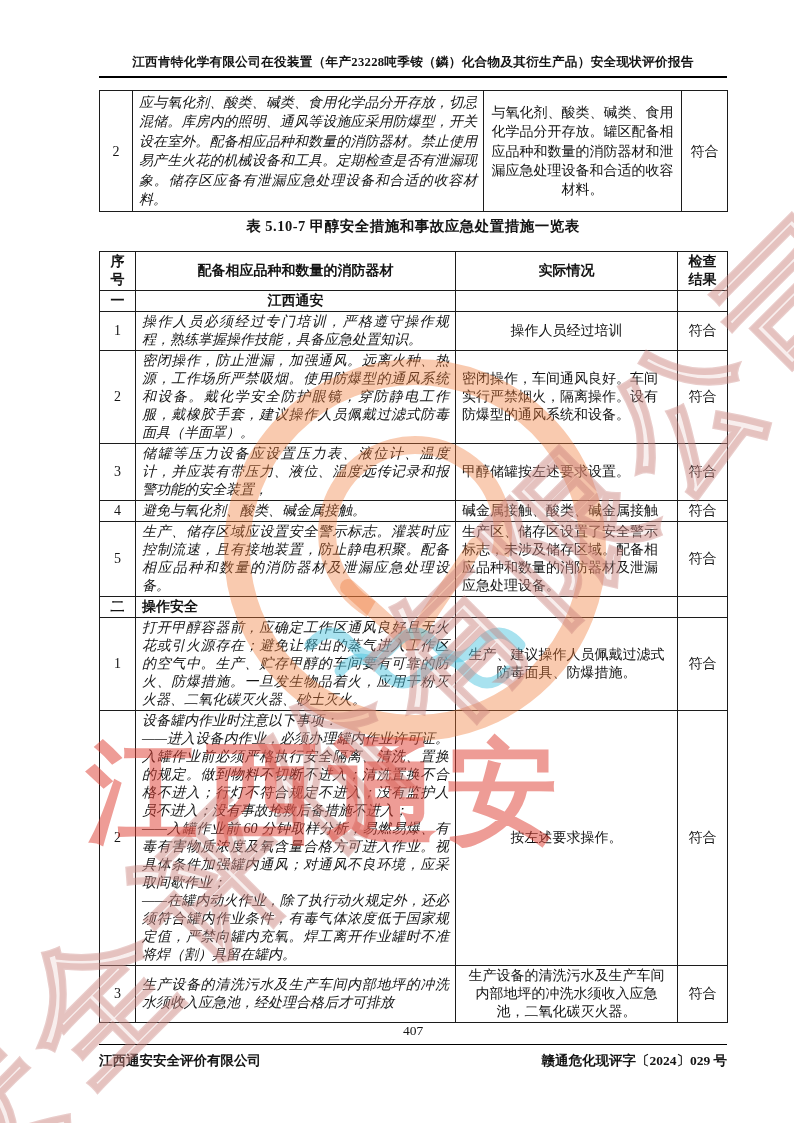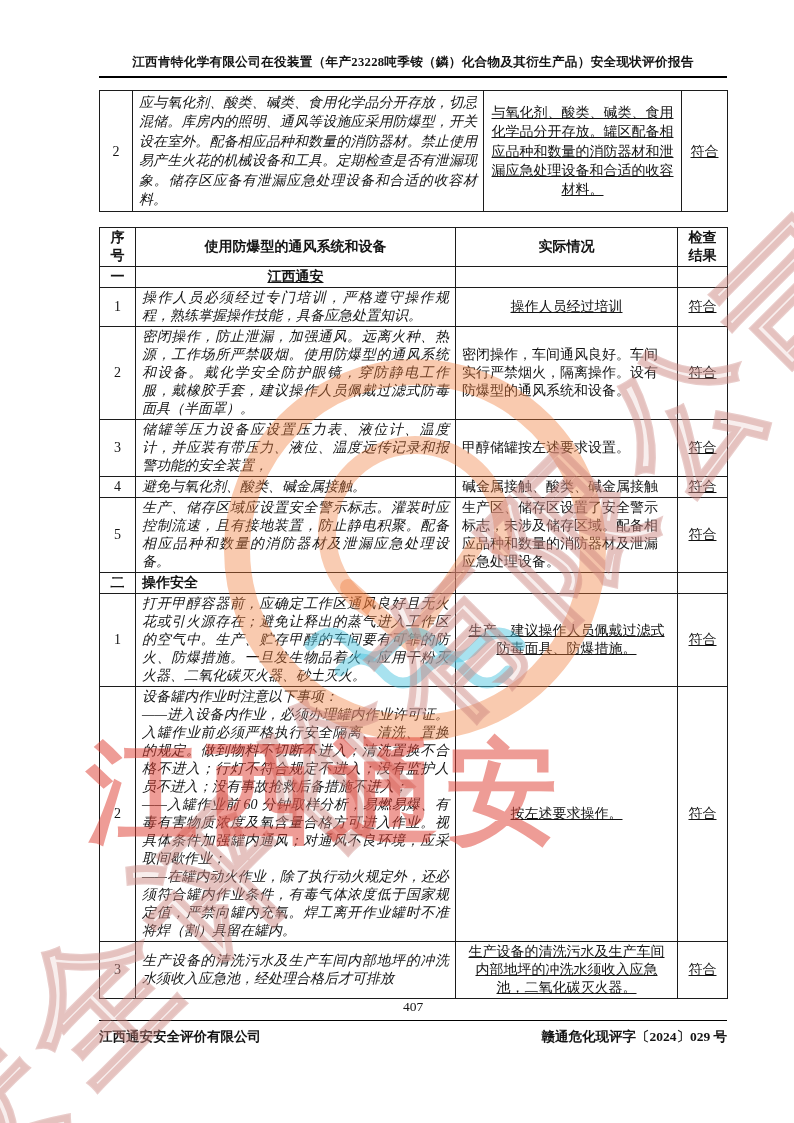--- a/index.html
+++ b/index.html
@@ -18,21 +18,21 @@
 
   table { border-collapse:collapse; table-layout:fixed; width:628px; }
   td, th { border:1px solid #1c1c1c; font-size:14px; padding:1px 6px; vertical-align:middle; overflow:hidden; }
   th { font-weight:bold; text-align:center; }
 
   .t1 { margin-top:12px; }
   .t1 td { line-height:19.4px; padding:2px 6px; }
   .t2 td, .t2 th { line-height:18px; }
   .t2 { margin-top:15px; }
 
-  .c { text-align:center;text-decoration:underline; }
+  .c { text-align:center; }
   .measure { text-align:justify; white-space:pre-line;font-style:italic; }
   .sec-title { font-weight:bold; }
   .seqcell { text-align:center; }
 
   .caption {
     margin:5px 0 4px 0; text-align:center;
     font-size:14.5px; font-weight:bold; letter-spacing:0.5px;
   }
 
   .pagenum { text-align:center; font-size:13.5px; }
@@ -81,33 +81,34 @@
       <tbody>
           <tr>
         <td class="seqcell">2</td>
         <td class="measure">应与氧化剂、酸类、碱类、食用化学品分开存放，切忌混储。库房内的照明、通风等设施应采用防爆型，开关设在室外。配备相应品种和数量的消防器材。禁止使用易产生火花的机械设备和工具。定期检查是否有泄漏现象。储存区应备有泄漏应急处理设备和合适的收容材料。</td>
         <td class="c">与氧化剂、酸类、碱类、食用化学品分开存放。罐区配备相应品种和数量的消防器材和泄漏应急处理设备和合适的收容材料。</td>
         <td class="c">符合</td>
       </tr>
     </tbody>
       </table>
 
+    <div class="caption">表 5.10-7 甲醇安全措施和事故应急处置措施一览表</div>
 
     <table class="t2">
       <colgroup>
           <col style="width:36px">
           <col style="width:320px">
           <col style="width:222px">
           <col style="width:50px">
         </colgroup>
 
       <tbody>
           <tr>
         <th>序号</th>
-        <th>使用防爆型的通风系统和设备</th>
+        <th>配备相应品种和数量的消防器材</th>
         <th>实际情况</th>
         <th>检查结果</th>
       </tr>
 
       <tr>
         <td class="seqcell sec-title">一</td>
         <td class="sec-title c">江西通安</td>
         <td></td>
         <td></td>
       </tr>

